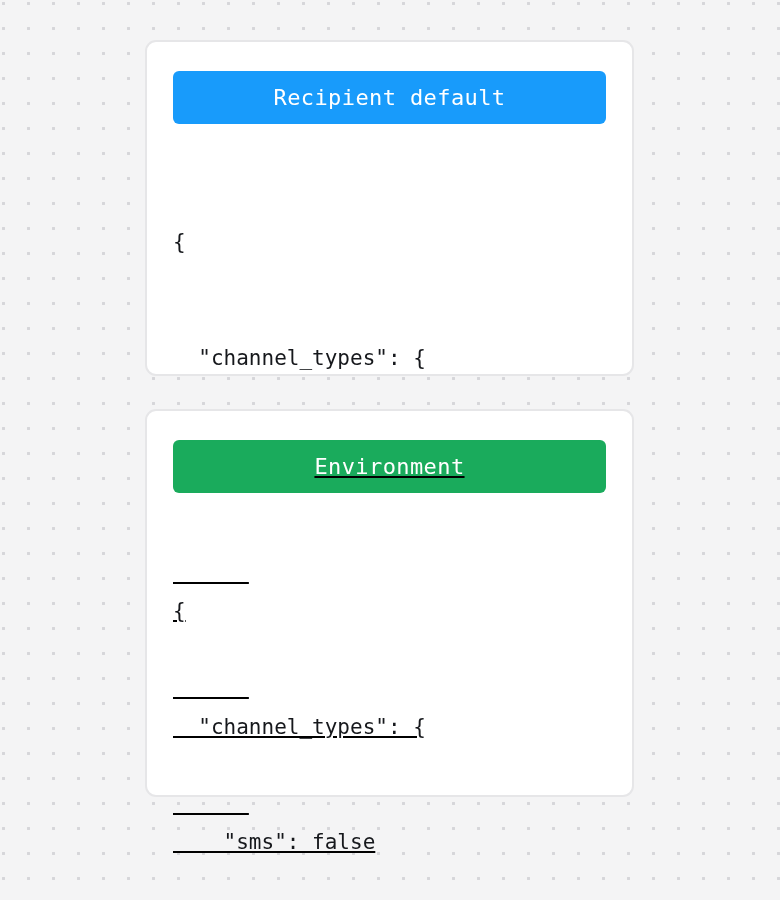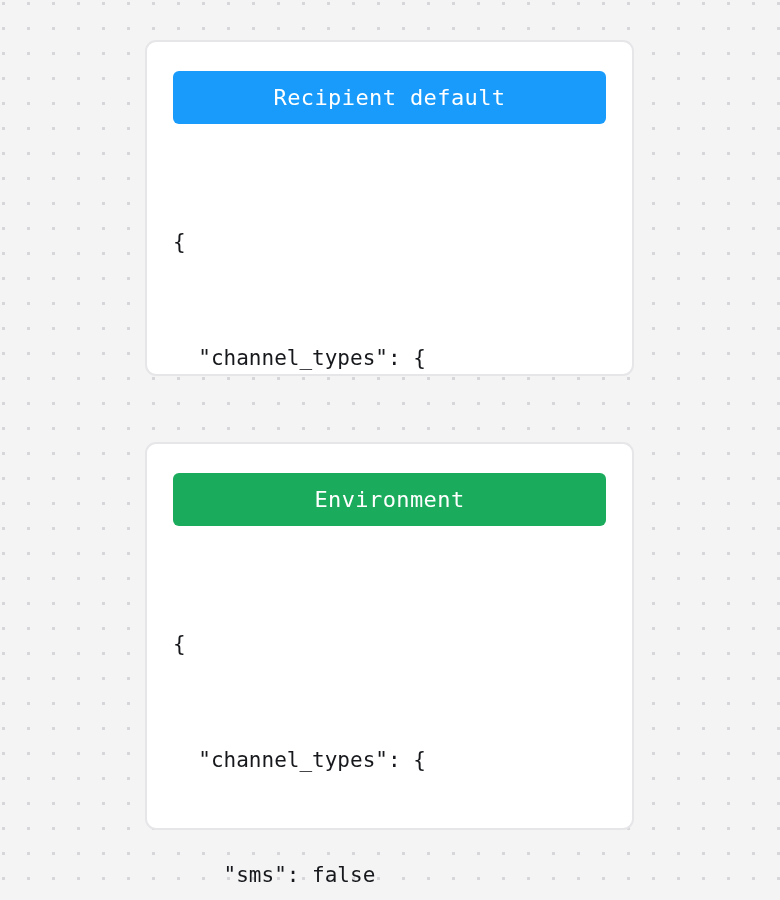--- a/index.html
+++ b/index.html
@@ -30,21 +30,21 @@
     position: absolute;
     left: 145px;
     width: 489px;
     background: #ffffff;
     border: 2px solid #e6e6e8;
     border-radius: 11px;
     padding: 29px 26px 24px 26px;
   }
 
   .card--recipient { top: 40px; height: 336px; }
-  .card--environment { top: 442px; height: 388px; }
+  .card--environment { top: 409px; height: 388px; text-decoration: underline; }
 
   .badge {
     display: flex;
     align-items: center;
     justify-content: center;
     height: 53px;
     border-radius: 6px;
     color: #ffffff;
     font-family: "DejaVu Sans Mono", "Liberation Mono", monospace;
     font-size: 22px;

